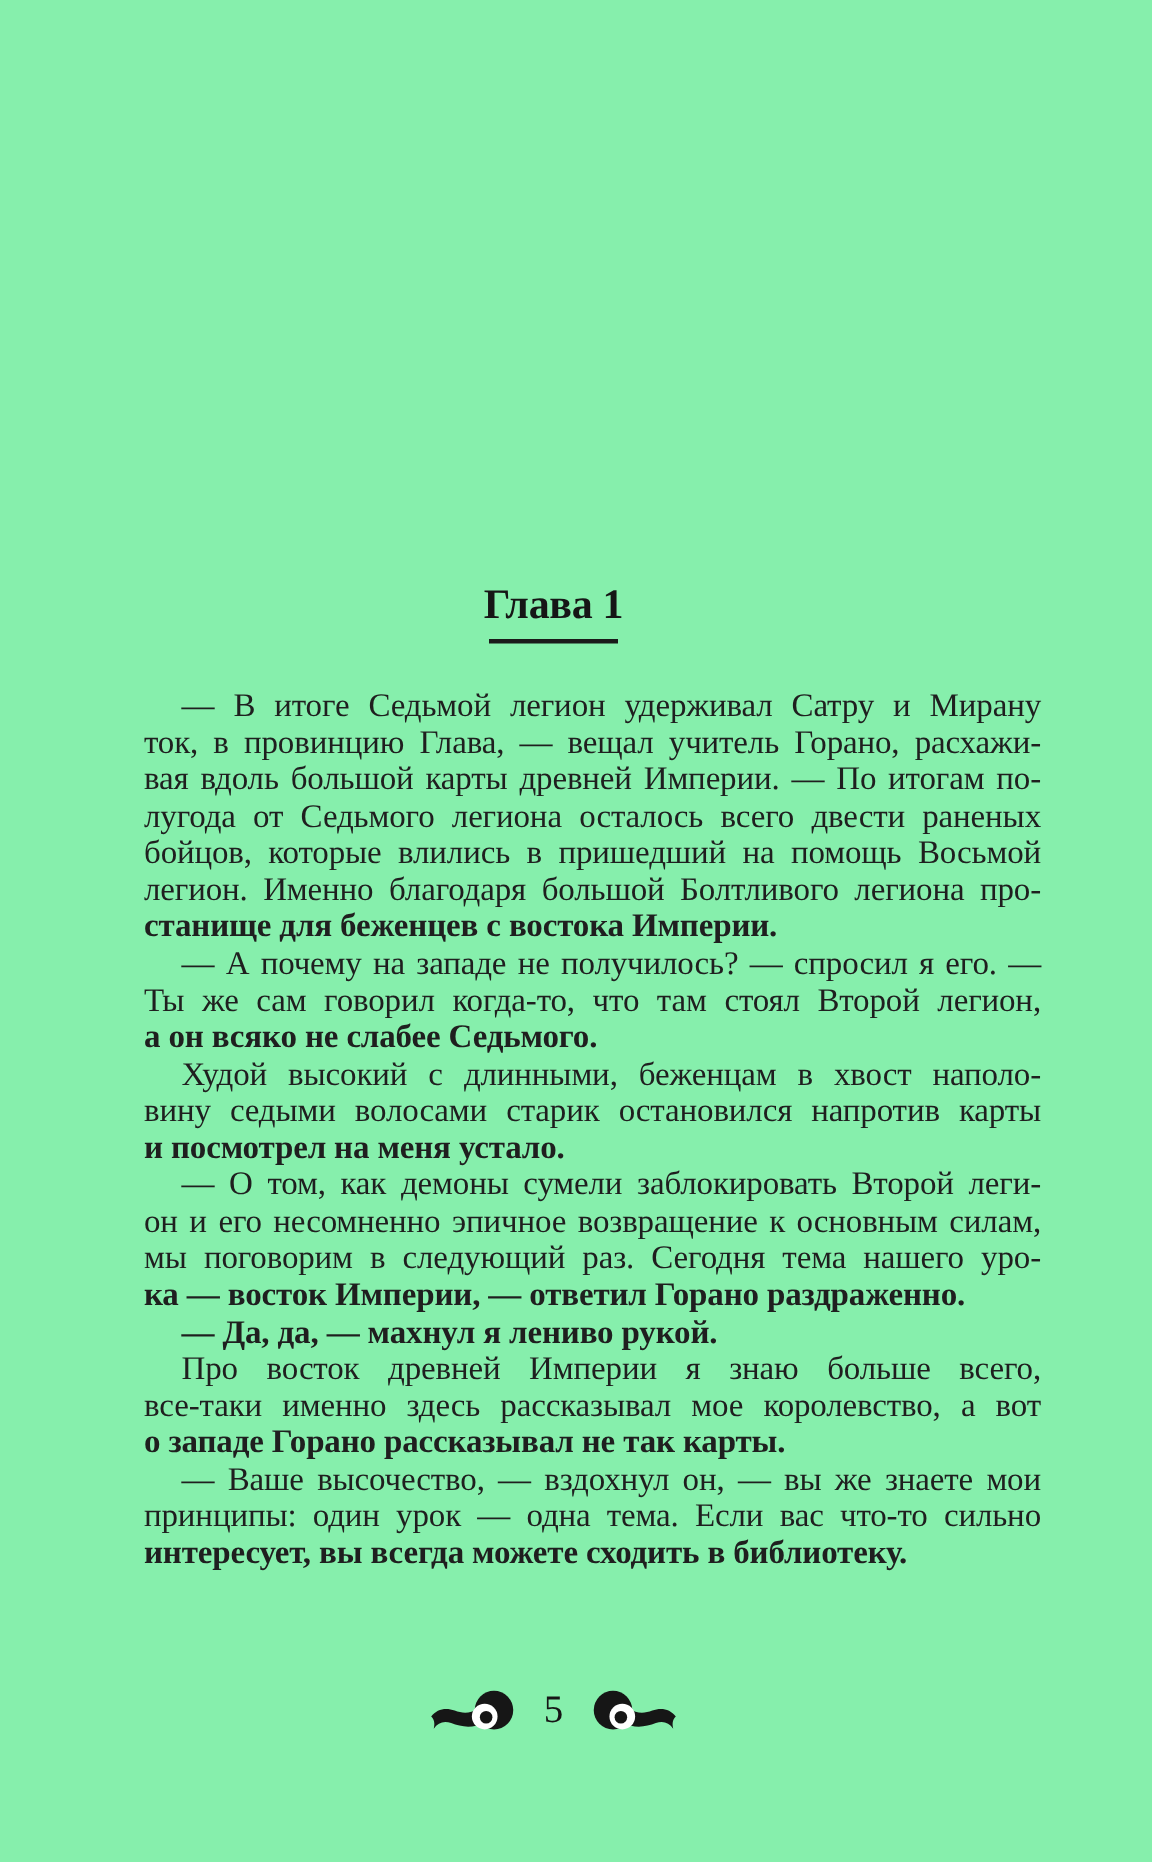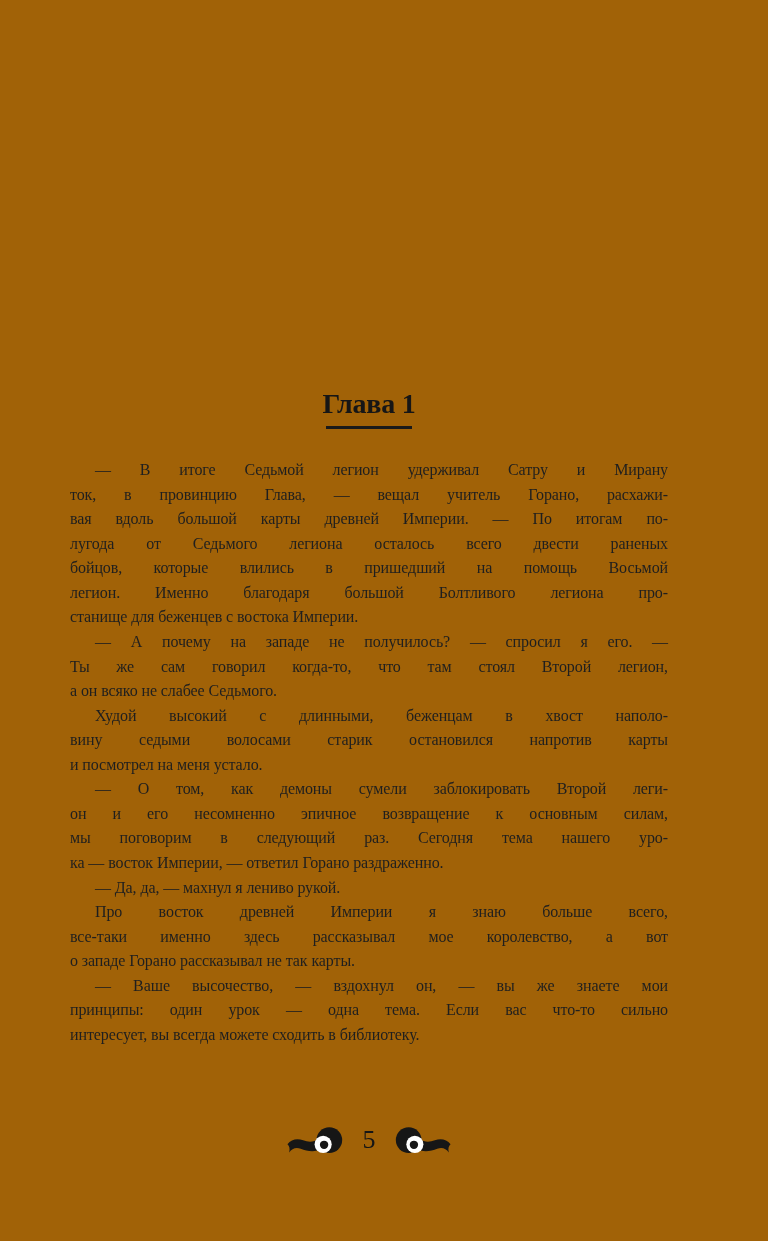--- a/index.html
+++ b/index.html
@@ -10,21 +10,21 @@
   body {
     width: 768px;
     height: 1241px;
     font-family: "Liberation Serif", serif;
     position: relative;
     overflow: hidden;
   }
   .page {
     position: absolute;
     inset: 0;
-    background: #a16207;
+    background: #86efac;
   }
   .chapter-title {
     position: absolute;
     top: 388px;
     left: 369px;
     transform: translateX(-50%);
     margin: 0;
     font-size: 28px;
     font-weight: bold;
     letter-spacing: -0.2px;
@@ -36,37 +36,38 @@
     top: 426px;
     left: 369px;
     transform: translateX(-50%);
     width: 86px;
     height: 3px;
     background: #1a1a1a;
   }
   .page-text {
     position: absolute;
     top: 458px;
-    left: 70px;
+    left: 96px;
     width: 598px;
-    font-size: 16px;
+    font-size: 22px;
     line-height: 24.56px;
     color: #1f1f1f;
     letter-spacing: -0.1px;
   }
   .paragraph { margin: 0; }
   .line {
     text-align: justify;
     text-align-last: justify;
     white-space: normal;
   }
   .line.first { padding-left: 25px; }
   .line.last {
     text-align: center;
     text-align-last: left;
+    font-weight: bold;
   }
   .page-footer {
     position: absolute;
     top: 1126px;
     left: 369px;
     transform: translateX(-50%);
     display: flex;
     align-items: center;
     gap: 17px;
   }

